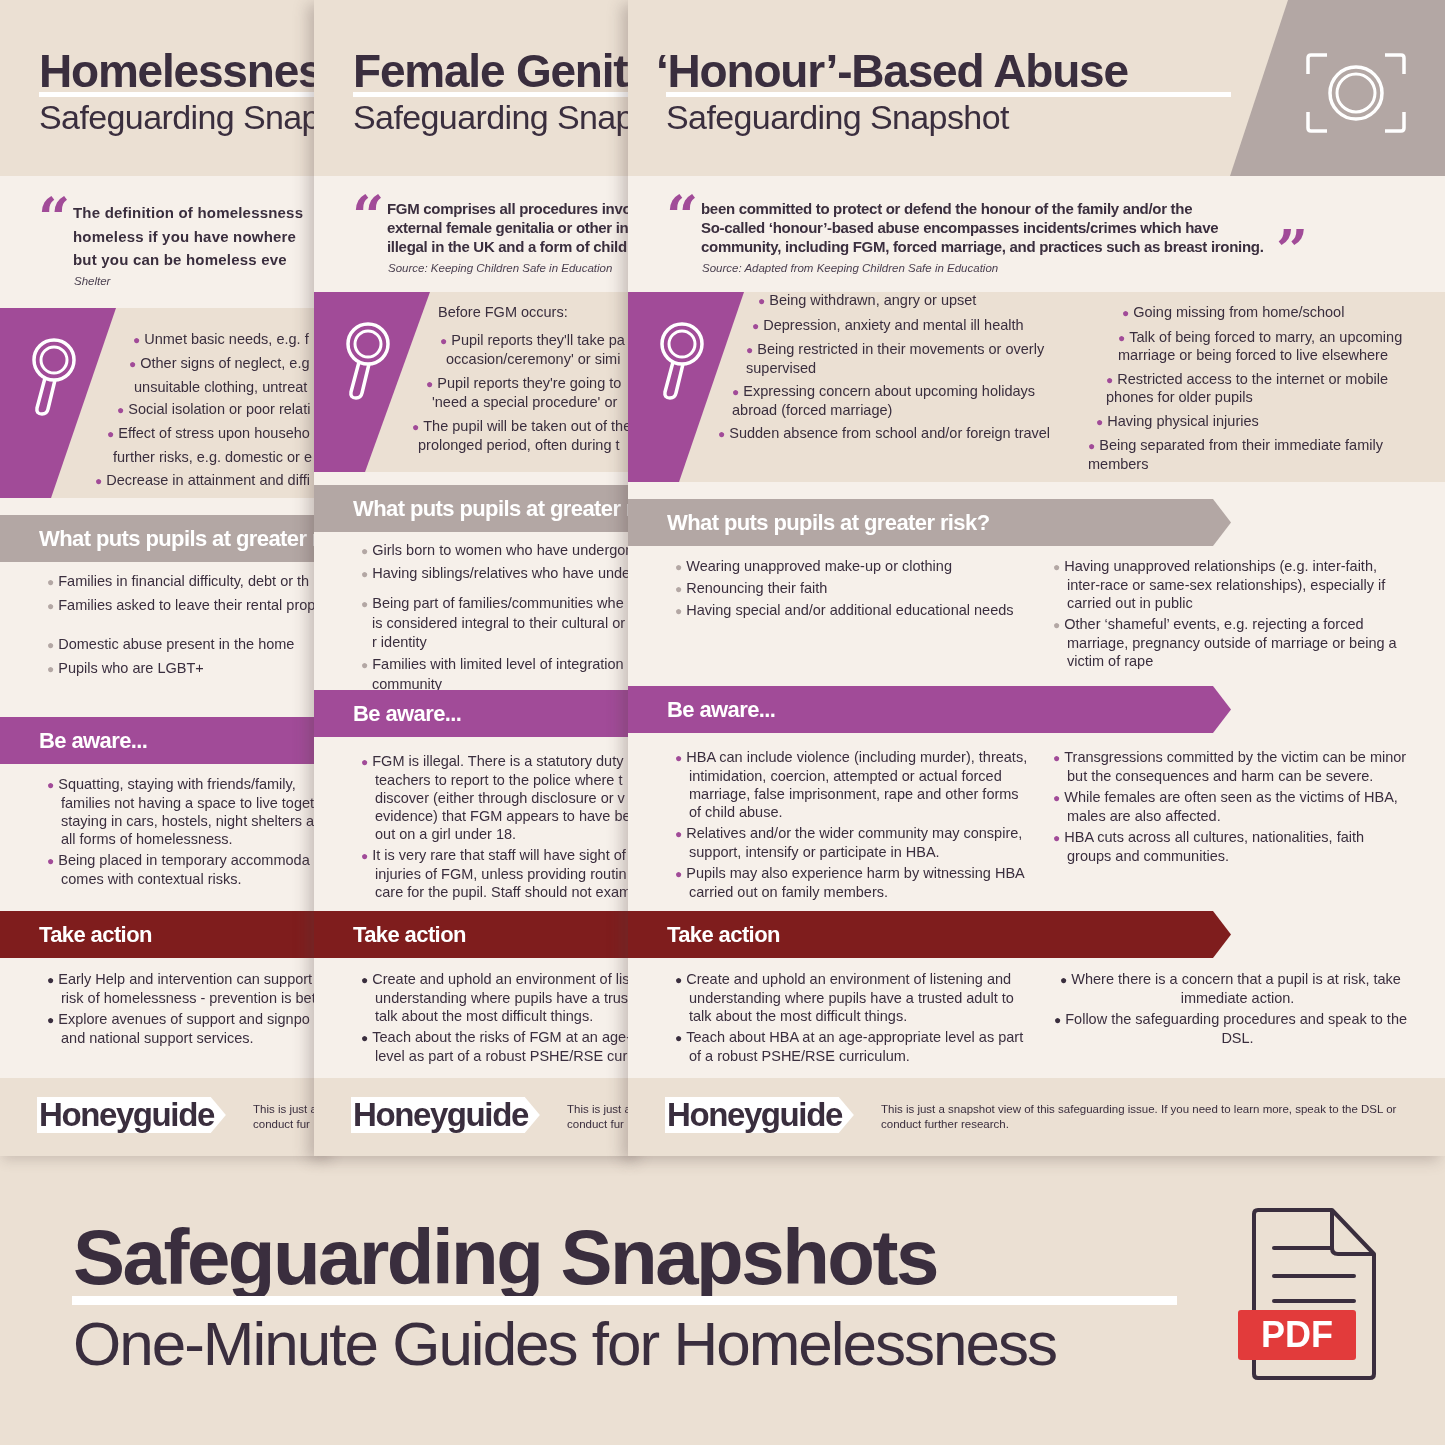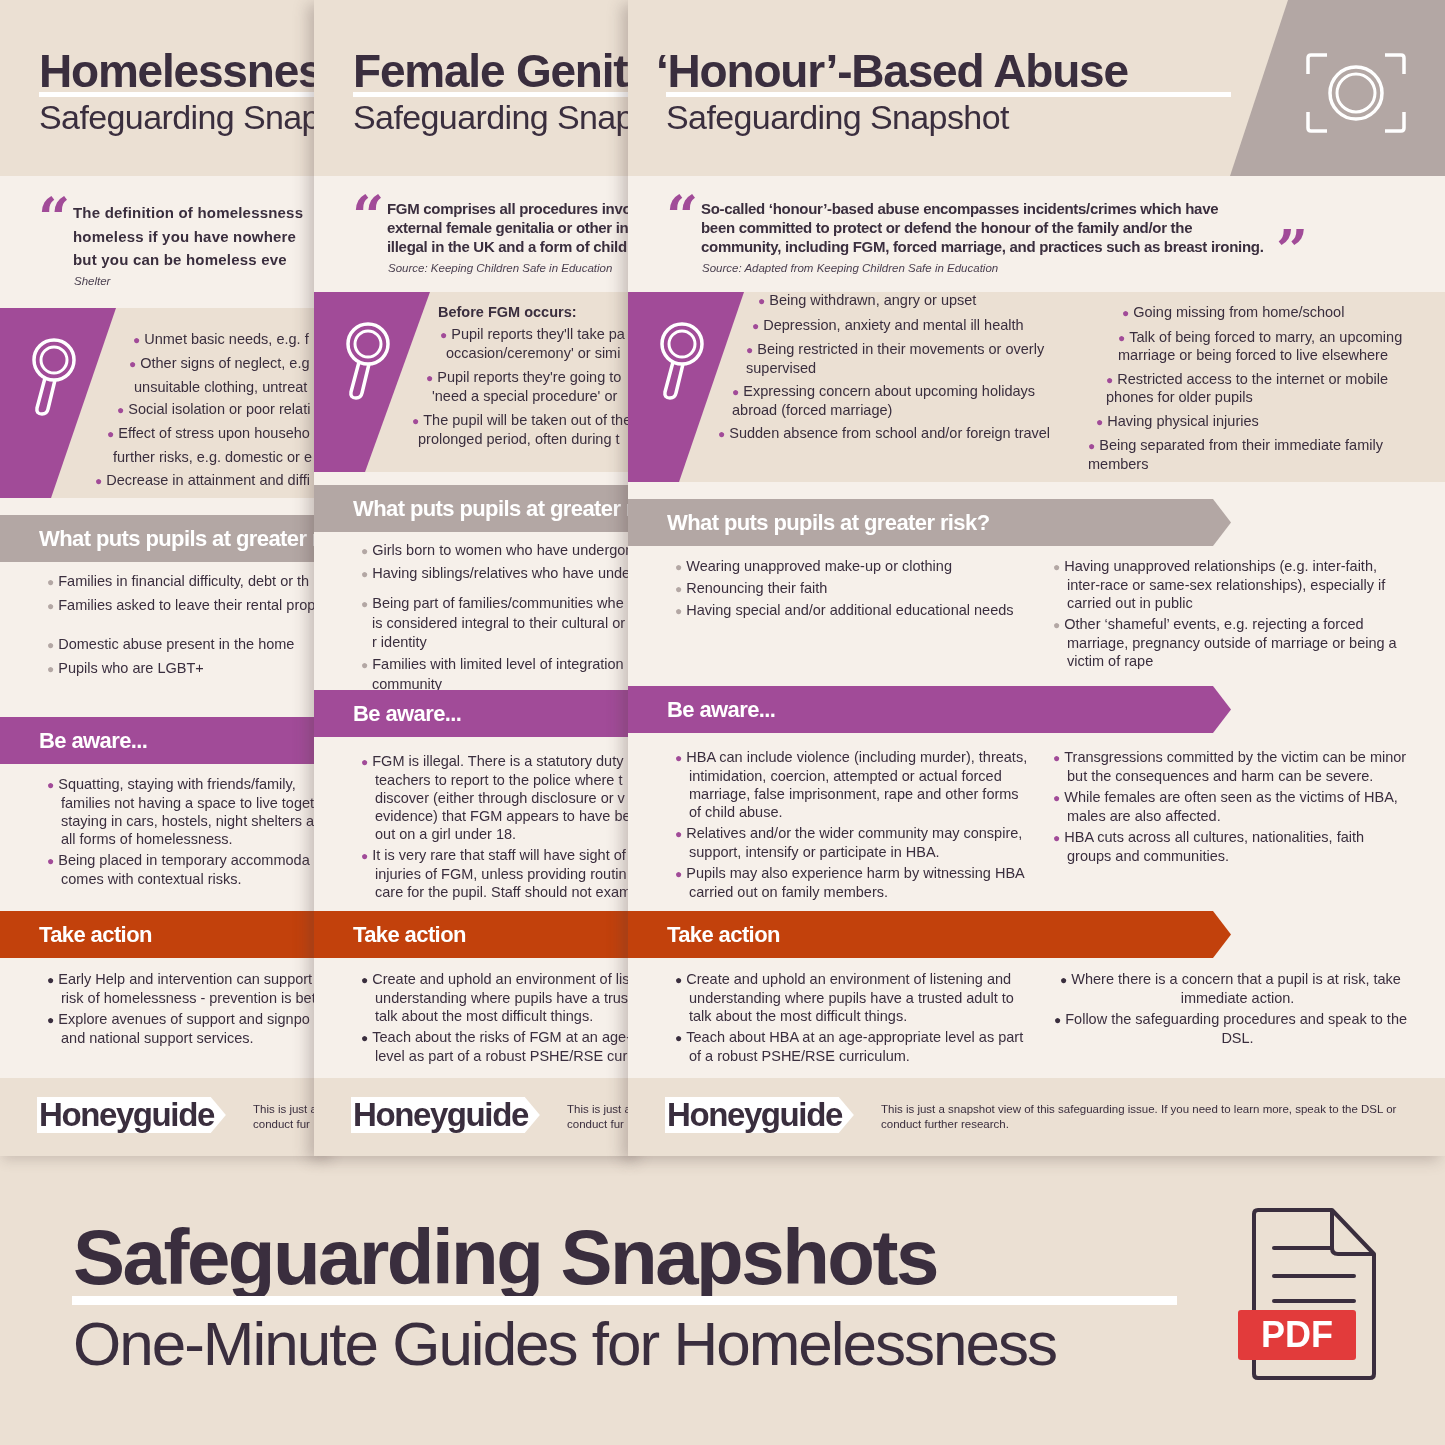--- a/index.html
+++ b/index.html
@@ -57,21 +57,21 @@
   .bul-g { color: #b3a7a4; font-size: 12px; margin-right: 4px; }
   .bul-d { color: #3a2e3e; font-size: 12px; margin-right: 4px; }
 
   .band {
     position: absolute; left: 0; height: 47px;
     font-size: 22px; font-weight: bold; color: #ffffff; letter-spacing: -0.6px;
     padding-left: 39px; line-height: 47px; white-space: nowrap;
   }
   .band.grey { background: #b3a7a4; }
   .band.purple { background: #a14b98; }
-  .band.dark { background: #c2410c; }
+  .band.dark { background: #7f1d1d; }
   #page-hba .band { width: 603px; clip-path: polygon(0 0, 585px 0, 100% 50%, 585px 100%, 0 100%); }
   #page-home .band, #page-fgm .band { width: 100%; }
 
   .blist { position: absolute; list-style: none; font-size: 14.5px; line-height: 18px; color: #3a2e3e; }
   .blist li { padding-left: 14px; text-indent: -14px; margin-bottom: 3px; }
 
   .footer { position: absolute; left: 0; top: 1078px; width: 100%; height: 78px; background: #ebe0d3; }
   .logo {
     position: absolute; left: 37px; top: 19px; height: 36px; padding: 0 12px 0 2px;
     font-size: 33px; font-weight: bold; letter-spacing: -1.4px; color: #3a2e3e; line-height: 36px;
@@ -169,21 +169,21 @@
   </div>
   <div class="signs" style="top:292px;height:180px;">
     <div class="signs-purple">
       <svg class="mag" viewBox="0 0 52 80">
         <circle cx="26" cy="24" r="20" fill="none" stroke="#fff" stroke-width="3.5"></circle>
         <circle cx="26" cy="24" r="13" fill="none" stroke="#fff" stroke-width="3"></circle>
         <path d="M17 42 L9 72 Q8 78 14 78 Q19 78 20 73 L27 44" fill="none" stroke="#fff" stroke-width="3.5" stroke-linejoin="round"></path>
       </svg>
     </div>
     <div style="position:absolute;left:104px;top:11px;font-size:14.5px;line-height:18px;white-space:nowrap;color:#3a2e3e;">
-      <div style="padding-left:20px;font-weight:bold;margin-bottom:4px;">Before FGM occurs:</div>
+      <div style="padding-left:20px;font-weight:normal;margin-bottom:10px;">Before FGM occurs:</div>
       <div style="padding-left:22px;"><span class="bul">●</span><span>Pupil reports they'll take pa</span></div>
       <div style="padding-left:28px;margin-bottom:6px;"><span>occasion/ceremony' or simi</span></div>
       <div style="padding-left:8px;"><span class="bul">●</span><span>Pupil reports they're going to</span></div>
       <div style="padding-left:14px;margin-bottom:6px;"><span>'need a special procedure' or</span></div>
       <div style="padding-left:-4px;margin-left:-6px;"><span class="bul">●</span><span>The pupil will be taken out of the</span></div>
       <div><span>prolonged period, often during t</span></div>
     </div>
   </div>
   <div class="band grey" style="top:485px;">What puts pupils at greater risk?</div>
   <div style="position:absolute;left:47px;top:541px;width:300px;font-size:14.5px;line-height:19px;white-space:nowrap;color:#3a2e3e;">
@@ -223,22 +223,22 @@
         <circle cx="51" cy="41" r="19" fill="none" stroke="#fff" stroke-width="3"></circle>
       </svg>
     </div>
     <div class="title">‘Honour’-Based Abuse</div>
     <div class="title-rule"></div>
     <div class="subtitle">Safeguarding Snapshot</div>
   </div>
   <div class="quote-box">
     <div class="qmark" style="left:38px;top:12px;">“</div>
     <div class="quote-text" style="left:73px;top:23px;">
+      <div>been committed to protect or defend the honour of the family and/or the</div>
       <div>So-called ‘honour’-based abuse encompasses incidents/crimes which have</div>
-      <div>been committed to protect or defend the honour of the family and/or the</div>
       <div>community, including FGM, forced marriage, and practices such as breast ironing.</div>
     </div>
     <div class="qmark" style="left:648px;top:46px;">”</div>
     <div class="quote-src" style="left:74px;top:86px;">Source: Adapted from Keeping Children Safe in Education</div>
   </div>
   <div class="signs" style="top:292px;height:190px;">
     <div class="signs-purple">
       <svg class="mag" viewBox="0 0 52 80">
         <circle cx="26" cy="24" r="20" fill="none" stroke="#fff" stroke-width="3.5"></circle>
         <circle cx="26" cy="24" r="13" fill="none" stroke="#fff" stroke-width="3"></circle>

